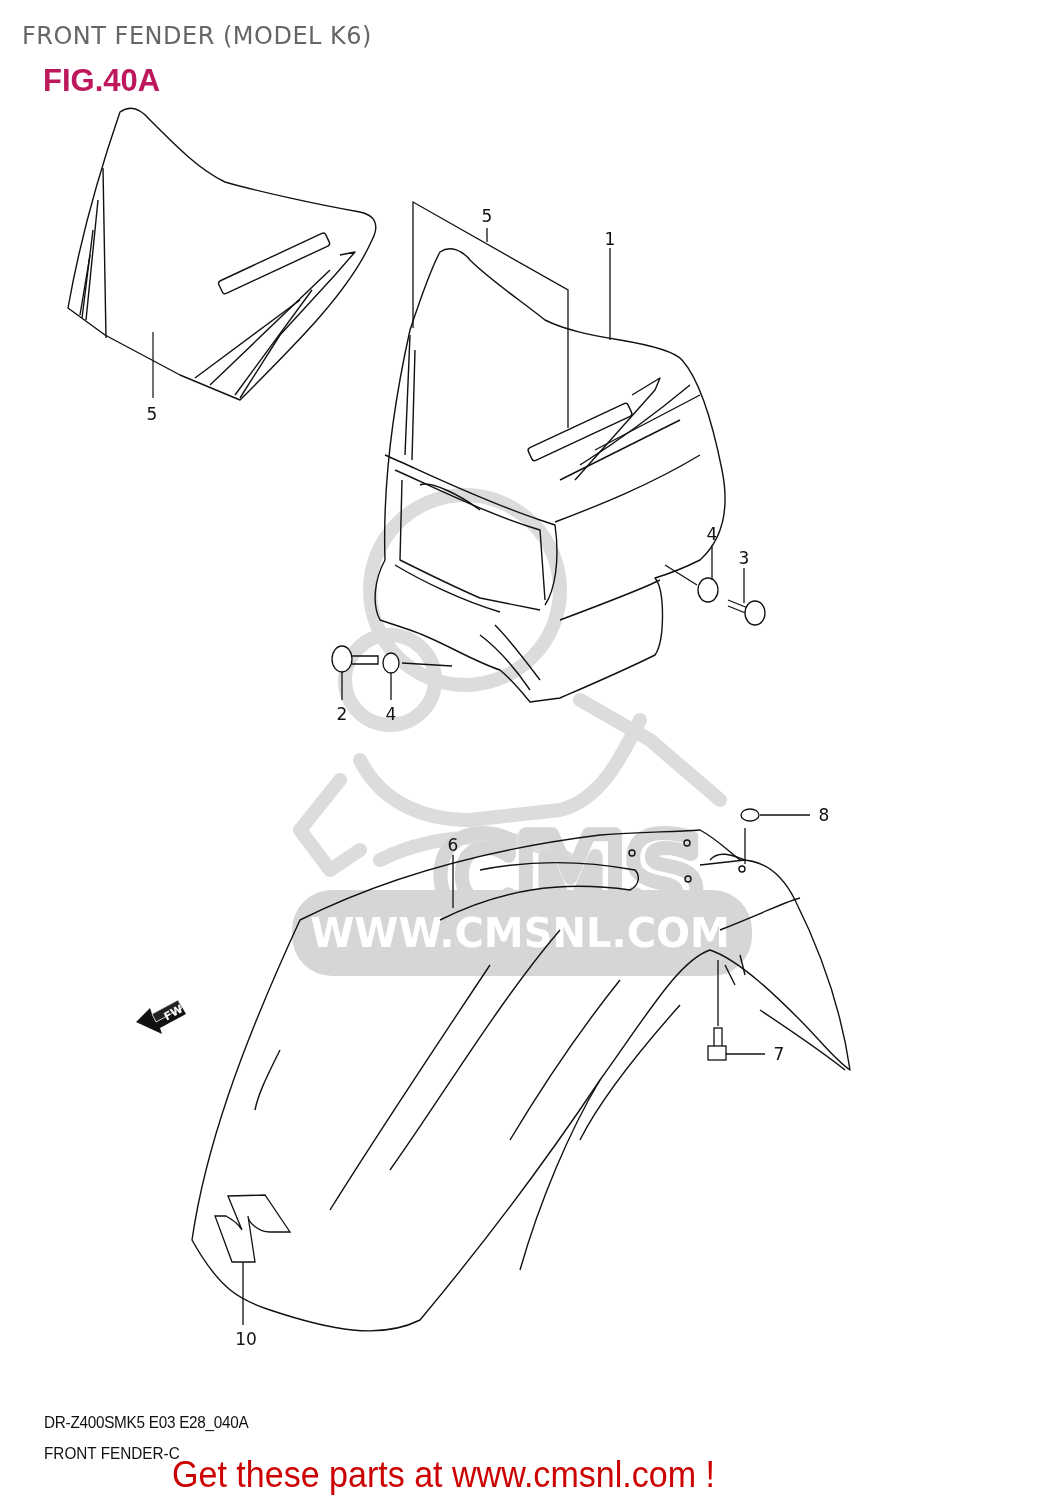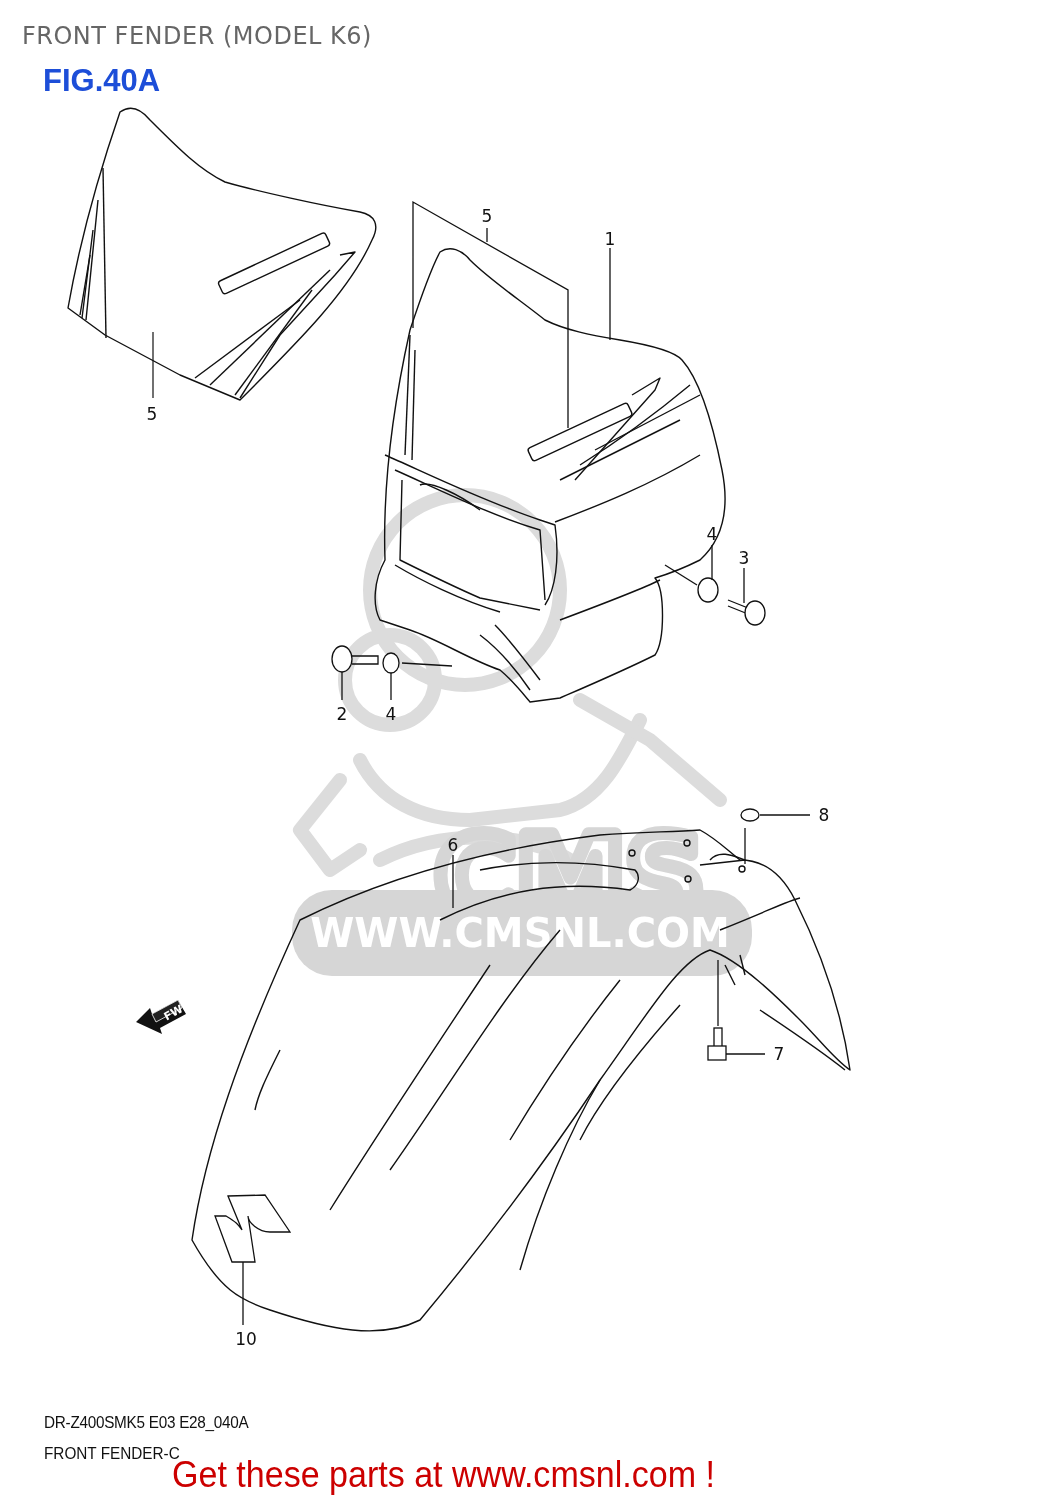--- a/index.html
+++ b/index.html
@@ -1,18 +1,18 @@
 <!DOCTYPE html>
 <html><head>
 <meta charset="utf-8">
 <style>
   html, body { margin: 0; padding: 0; background: #ffffff; }
   body { width: 1058px; height: 1500px; position: relative; overflow: hidden; font-family: "DejaVu Sans", sans-serif; }
   .page-header { position: absolute; left: 22px; top: 22px; font-size: 24px; color: #666666; letter-spacing: 0.5px; font-family: "DejaVu Sans", sans-serif; }
-  .fig-title { position: absolute; left: 43px; top: 63px; font-size: 31px; font-weight: bold; color: #1d4ed8; font-family: "Liberation Sans", sans-serif; }
+  .fig-title { position: absolute; left: 43px; top: 63px; font-size: 31px; font-weight: bold; color: #be185d; font-family: "Liberation Sans", sans-serif; }
   .footer-code { position: absolute; left: 44px; top: 1413px; font-size: 17px; color: #111; font-family: "Liberation Sans", sans-serif; letter-spacing: -0.3px; transform: scaleX(0.9); transform-origin: left; }
   .footer-name { position: absolute; left: 44px; top: 1444px; font-size: 17px; color: #111; font-family: "Liberation Sans", sans-serif; transform: scaleX(0.9); transform-origin: left; }
   .promo { position: absolute; left: 172px; top: 1454px; font-size: 37px; color: #cc0000; font-family: "Liberation Sans", sans-serif; transform: scaleX(0.92); transform-origin: left; white-space: nowrap; }
   svg.diagram { position: absolute; left: 0; top: 0; }
   .callout { font-family: "DejaVu Sans", sans-serif; font-size: 17px; fill: #111; }
   .wm-text { font-family: "DejaVu Sans", sans-serif; font-weight: bold; font-size: 40px; fill: #ffffff; }
   .wm-big { font-family: "DejaVu Sans", sans-serif; font-weight: bold; font-size: 110px; fill: none; stroke: #d6d6d6; stroke-width: 14; }
   .fwd-text { font-family: "DejaVu Sans", sans-serif; font-size: 11px; font-weight: bold; fill: #fff; }
 </style>
 </head>

